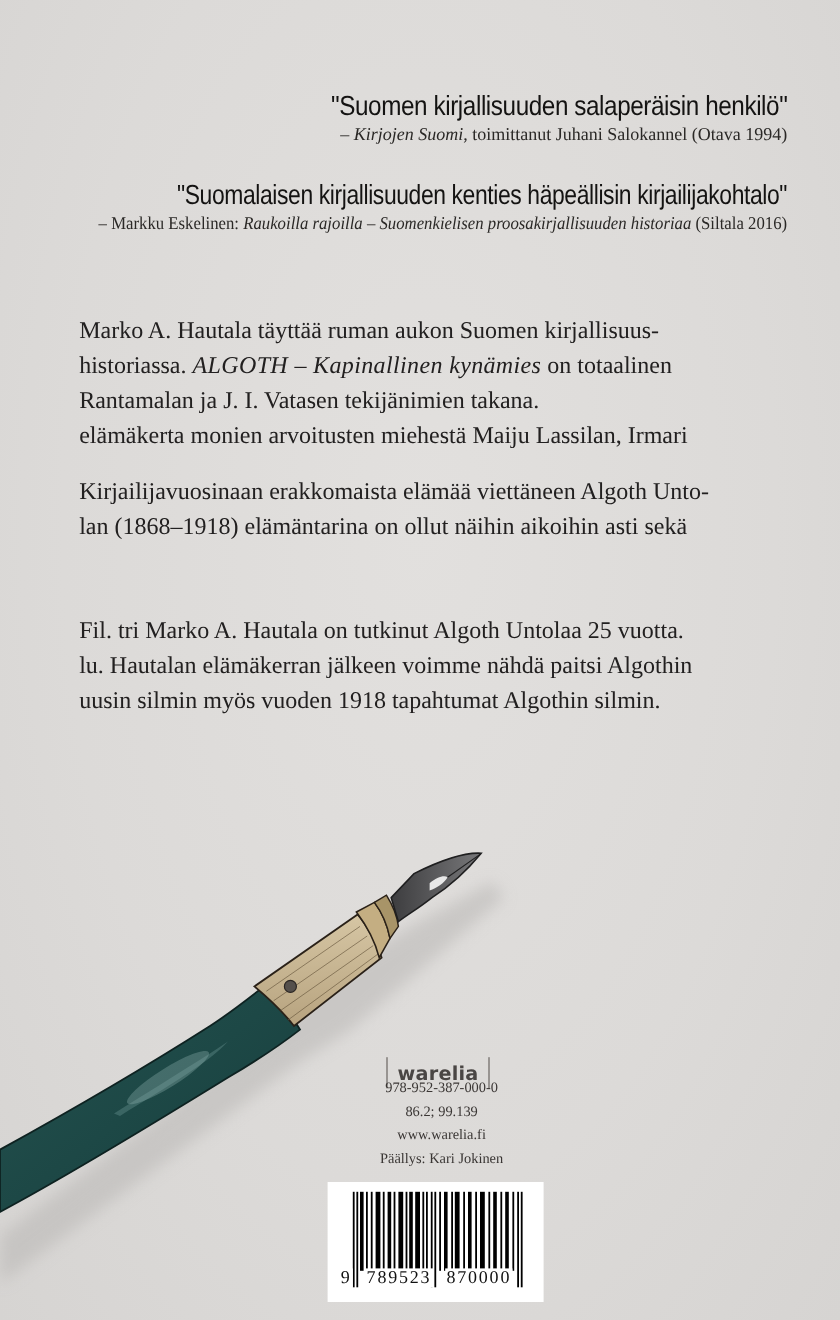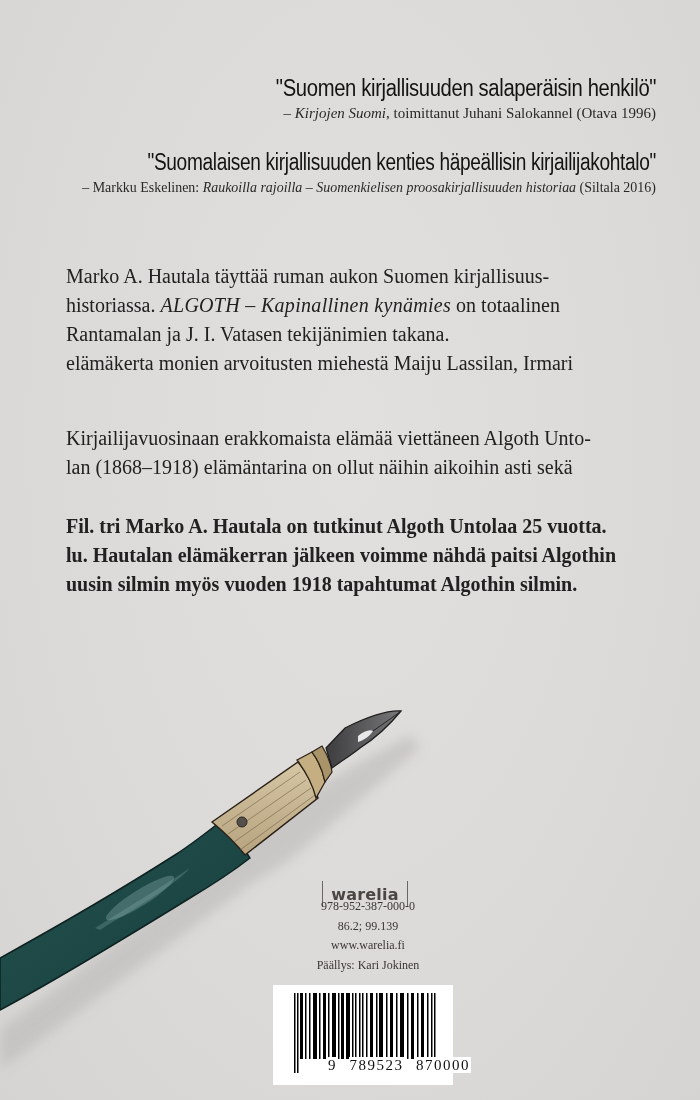--- a/index.html
+++ b/index.html
@@ -46,22 +46,22 @@
     .body-text {
       position: absolute;
       left: 66px;
       width: 580px;
       font-family: "Liberation Serif", serif;
       font-size: 20px;
       line-height: 29px;
       color: #222020;
     }
     .para-1 { top: 262px; }
-    .para-2 { top: 424px; }
-    .para-3 { top: 512px; font-weight: bold; }
+    .para-2 { top: 396px; }
+    .para-3 { top: 512px; }
     .body-text .line { display: block; white-space: nowrap; }
     .body-text i { font-style: italic; letter-spacing: 0.3px; }
 
     .pen {
       position: absolute; left: 0; top: 0; width: 700px; height: 1100px;
       pointer-events: none;
     }
 
     .publisher {
       position: absolute;
@@ -103,32 +103,31 @@
     .barcode-bars {
       position: absolute; left: 20px; top: 8px; width: 150px; height: 80px;
     }
     .barcode-digits {
       position: absolute; left: 10px; top: 72px;
       font-family: "Liberation Serif", serif;
       font-size: 15px;
       color: #111;
       letter-spacing: 1.5px;
       background: transparent;
-      margin-left: 44px;
     }
     .barcode-digits span { background: #fff; padding: 0 1px; }
   </style>
 </head>
 <body>
 
 <div class="cover">
 
   <div class="quote-block quote-1">
     <div class="quote-text">"Suomen kirjallisuuden salaperäisin henkilö"</div>
-    <div class="quote-source"><span>– </span><i>Kirjojen Suomi</i><span>, toimittanut Juhani Salokannel (Otava 1996)</span></div>
+    <div class="quote-source"><span>– </span><i>Kirjojen Suomi</i><span>, toimittanut Juhani Salokannel (Otava 1994)</span></div>
   </div>
 
   <div class="quote-block quote-2">
     <div class="quote-text">"Suomalaisen kirjallisuuden kenties häpeällisin kirjailijakohtalo"</div>
     <div class="quote-source"><span>– Markku Eskelinen: </span><i>Raukoilla rajoilla – Suomenkielisen proosakirjallisuuden historiaa</i><span> (Siltala 2016)</span></div>
   </div>
 
   <div class="body-text para-1">
     <span class="line">Marko A. Hautala täyttää ruman aukon Suomen kirjallisuus-</span>
     <span class="line"><span>historiassa. </span><i>ALGOTH – Kapinallinen kynämies</i><span> on totaalinen</span></span>

